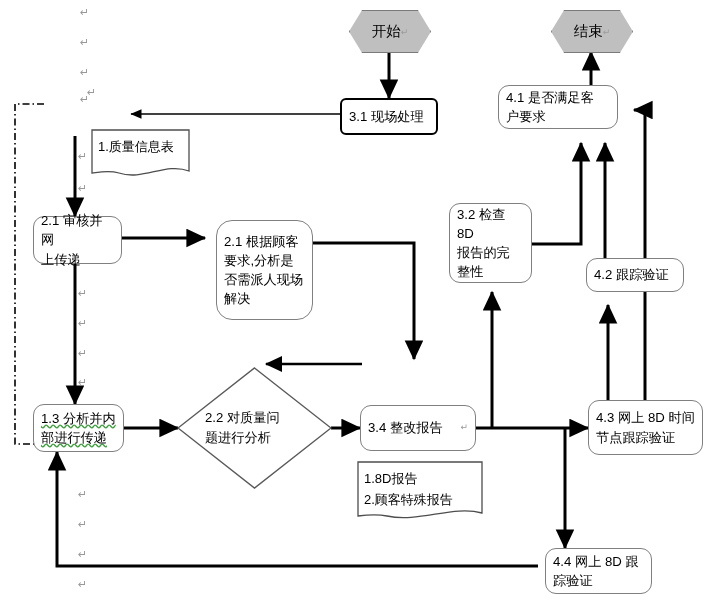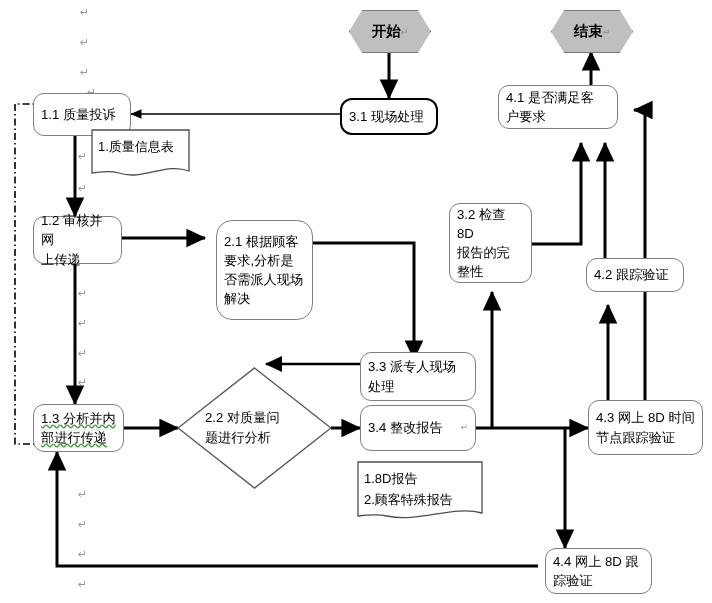--- a/index.html
+++ b/index.html
@@ -54,21 +54,20 @@
     position: absolute;
   }
   .hex {
     width: 100%; height: 100%;
     background: #bfbfbf;
     border: 1.3px solid #7a7a7a;
     clip-path: polygon(16% 0%, 84% 0%, 100% 50%, 84% 100%, 16% 100%, 0% 50%);
     display: flex; align-items: center; justify-content: center;
     font-size: 14.5px;
     color: #000;
-    font-weight: bold;
   }
 
   .diamondwrap { position: absolute; }
   .diamond-shape {
     position: absolute; left: 0; top: 0; width: 100%; height: 100%;
   }
   .diamond-label {
     position: absolute;
     left: 18%; top: 50%;
     transform: translateY(-50%);
@@ -186,55 +185,48 @@
     </div>
   </div>
 
   <div class="hexwrap" style="left:551px; top:10px; width:82px; height:43px;">
     <div class="hex">
       <span>结束</span>
         <span class="crlf">↵</span>
     </div>
   </div>
 
-  <div class="node proc" style="left:33px; top:93px; width:98px; height:43px;">
-    <span class="txt">1.1 质量投诉</span>
-  </div>
 
   <div class="node proc" style="left:33px; top:216px; width:89px; height:48px;">
-    <span class="txt">1.2  审核并网
+    <span class="txt">2.1  审核并网
 上传递</span>
   </div>
 
   <div class="node proc" style="left:33px; top:404px; width:91px; height:48px;">
     <span class="txt sq">1.3  分析并内
 部进行传递</span>
   </div>
 
   <div class="node proc" style="left:216px; top:220px; width:97px; height:100px;border-radius:16px;">
     <span class="txt">2.1  根据顾客
 要求,分析是
 否需派人现场
 解决</span>
   </div>
 
-  <div class="node proc heavy" style="left:340px; top:98px; width:98px; height:37px;">
+  <div class="node proc heavy" style="left:340px; top:98px; width:98px; height:37px;border-radius:6px;">
     <span class="txt">3.1 现场处理</span>
   </div>
 
   <div class="node proc" style="left:449px; top:203px; width:83px; height:80px;">
     <span class="txt">3.2 检查 8D
 报告的完
 整性</span>
   </div>
 
-  <div class="node proc" style="left:360px; top:352px; width:116px; height:49px;">
-    <span class="txt">3.3  派专人现场
-处理</span>
-  </div>
 
   <div class="node proc" style="left:360px; top:405px; width:116px; height:46px;">
     <span class="txt">3.4 整改报告</span>
       <span class="crlf">↵</span>
   </div>
 
   <div class="node proc" style="left:498px; top:85px; width:120px; height:44px;">
     <span class="txt">4.1  是否满足客
 户要求</span>
   </div>

